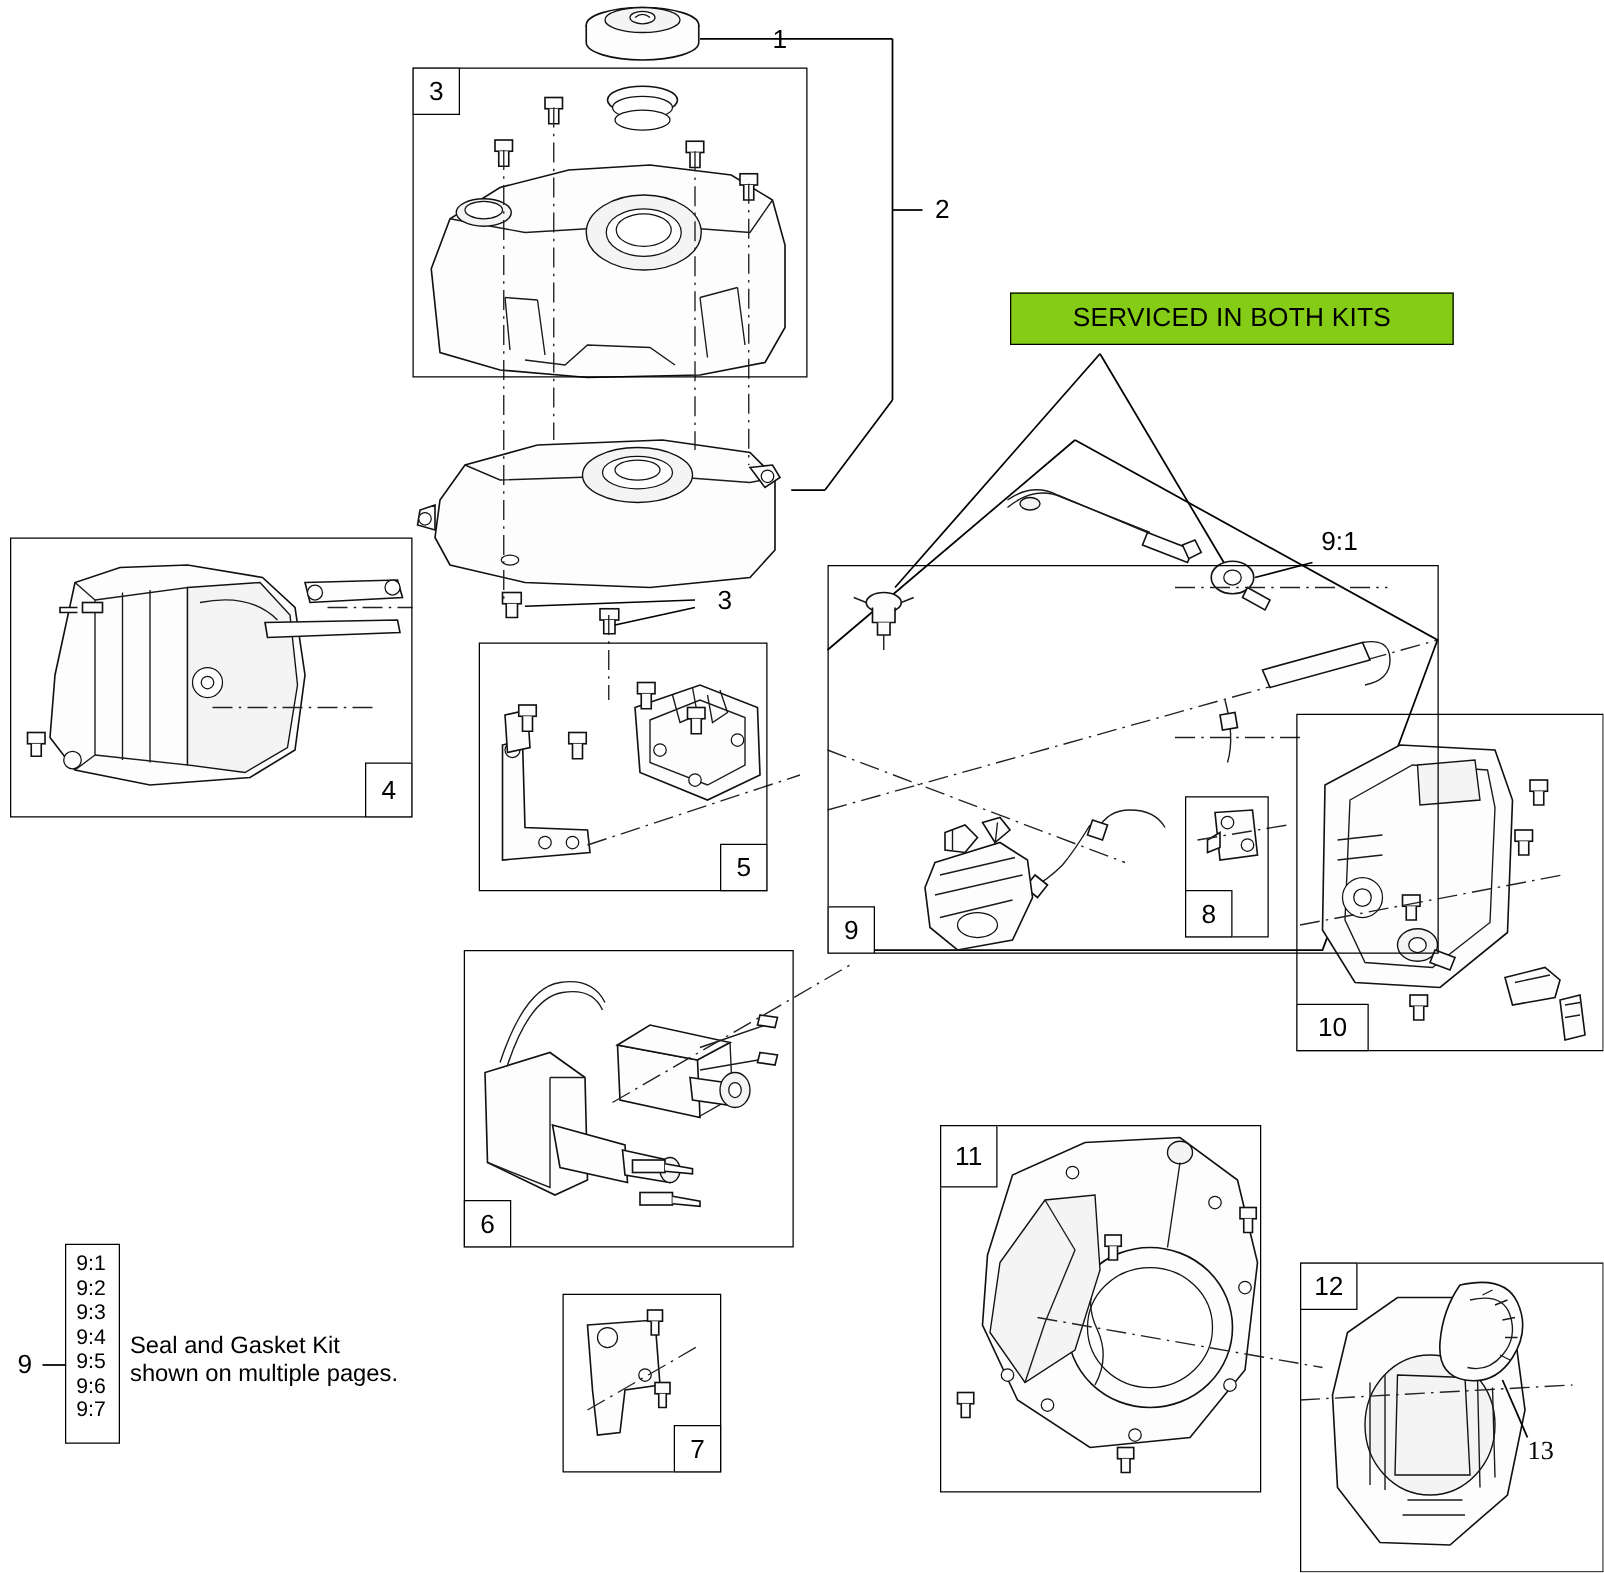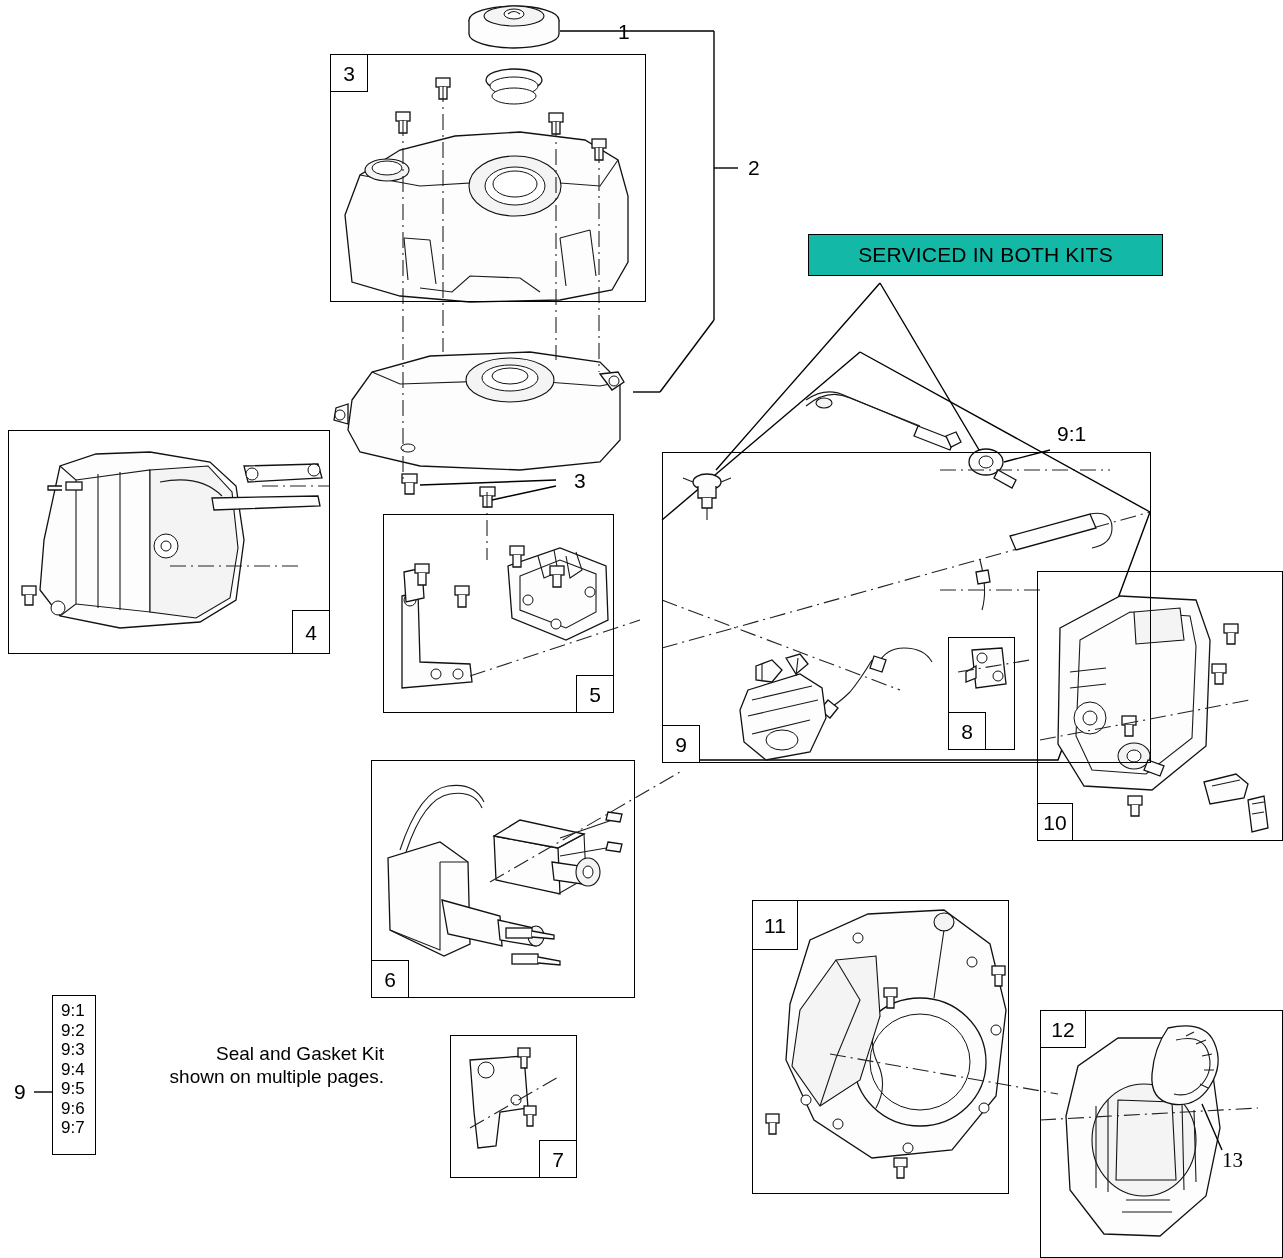--- a/index.html
+++ b/index.html
@@ -39,21 +39,21 @@
   .lbl {
     position: absolute;
     font-size: 21px;
     line-height: 1;
     white-space: nowrap;
   }
   .banner {
     position: absolute;
     border: 1.6px solid #000;
     box-sizing: border-box;
-    background: #14b8a6;
+    background: #84cc16;
     display: flex;
     align-items: center;
     justify-content: center;
     font-size: 21px;
     letter-spacing: 0.2px;
   }
   .kitlist {
     position: absolute;
     border: 1.6px solid #000;
     box-sizing: border-box;
@@ -460,21 +460,21 @@
   </div>
   <div class="callout" style="left:539px; top:1140px; width:38px; height:38px;">
     <span>7</span>
   </div>
   <div class="callout" style="left:948px; top:712px; width:38px; height:38px;">
     <span>8</span>
   </div>
   <div class="callout" style="left:662px; top:725px; width:38px; height:38px;">
     <span>9</span>
   </div>
-  <div class="callout" style="left:1037px; top:803px; width:36px; height:38px;text-align:center;">
+  <div class="callout" style="left:1037px; top:803px; width:58px; height:38px;text-align:center;">
     <span>10</span>
   </div>
   <div class="callout" style="left:752px; top:900px; width:46px; height:50px;">
     <span>11</span>
   </div>
   <div class="callout" style="left:1040px; top:1010px; width:46px; height:38px;">
     <span>12</span>
   </div>
 
   <div class="lbl" style="left:618px; top:21px;">1</div>
@@ -490,16 +490,16 @@
   <div class="kitlist" style="left:52px; top:995px; width:44px; height:160px;">
     <div>9:1</div>
     <div>9:2</div>
     <div>9:3</div>
     <div>9:4</div>
     <div>9:5</div>
     <div>9:6</div>
     <div>9:7</div>
   </div>
   <div class="lbl" style="left:14px; top:1081px;">9</div>
-  <div class="kitnote" style="left:104px; top:1042px; width:280px;text-align:right;">Seal and Gasket Kit
+  <div class="kitnote" style="left:104px; top:1065px; width:280px;">Seal and Gasket Kit
 shown on multiple pages.</div>
 
 </div>
 
 </body></html>

